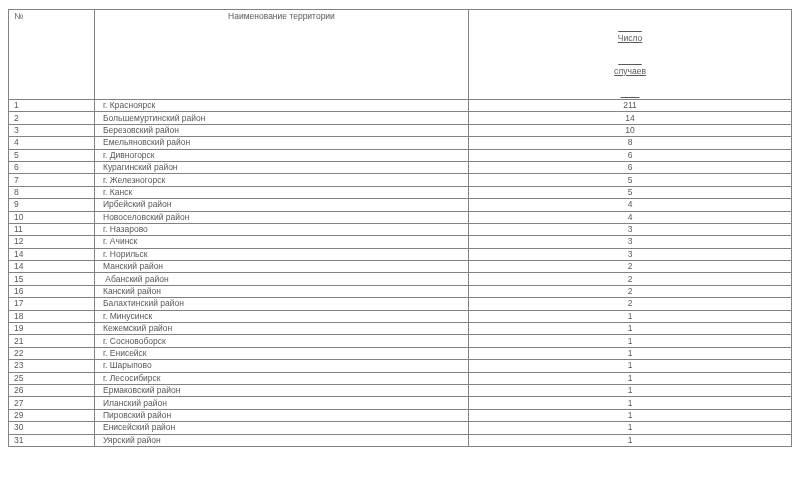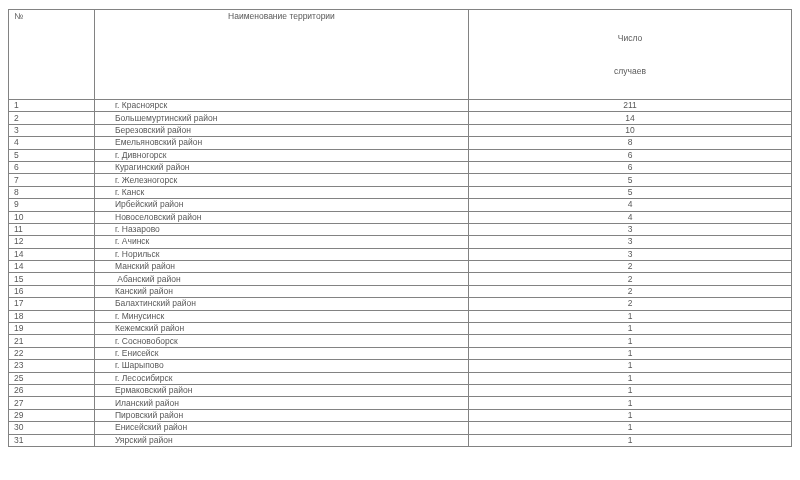--- a/index.html
+++ b/index.html
@@ -34,23 +34,23 @@
     white-space: pre;
     vertical-align: middle;
   }
   table.cases-table thead th {
     height: 26px;
     vertical-align: top;
     padding-top: 1px;
   }
   th.h-num  { text-align: left; padding-left: 5px; }
   th.h-terr { text-align: center; }
-  th.h-cases { text-align: center; }
+  th.h-cases { text-align: center; text-decoration: underline; }
   td.num-cell  { text-align: left; padding-left: 5px; }
-  td.terr-cell { text-align: left; padding-left: 20px; }
+  td.terr-cell { text-align: left; padding-left: 8px; }
   td.cases-cell { text-align: center; }
 </style>
 </head>
 <body>
 
 <div class="table-wrap">
   <table class="cases-table">
     <colgroup>
       <col class="c-num">
       <col class="c-terr">

